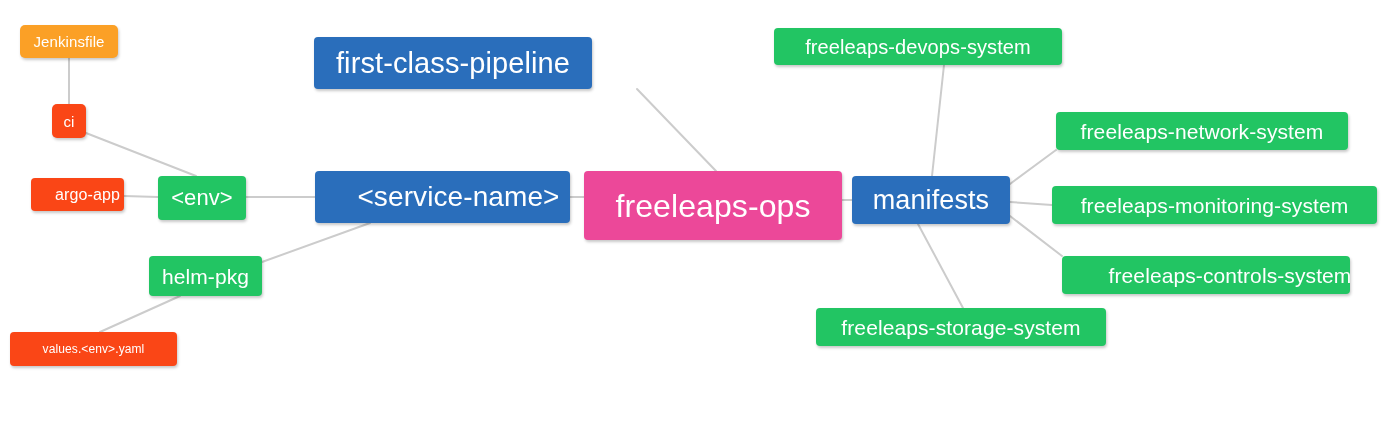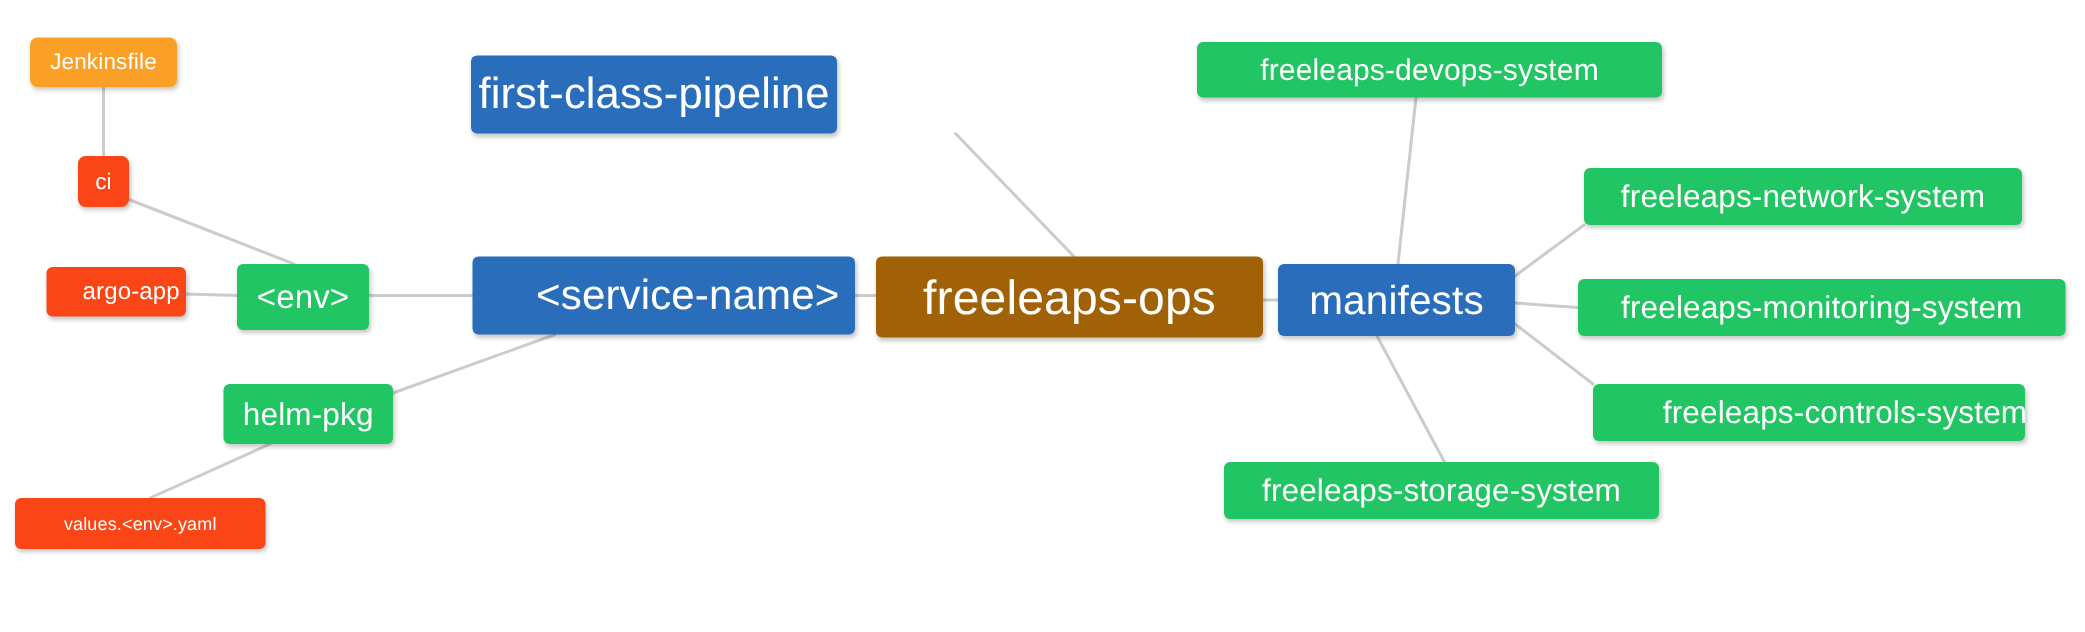--- a/index.html
+++ b/index.html
@@ -77,33 +77,33 @@
       </div>
       <div class="mm-node" style="left: 158px; top: 176px; width: 88px; height: 44px; background: rgb(34, 197, 99); font-size: 22px; border-radius: 4px;">
         <span class="mm-label">&lt;env&gt;</span>
       </div>
       <div class="mm-node" style="left: 149px; top: 256px; width: 113px; height: 40px; background: rgb(34, 197, 99); font-size: 21px; border-radius: 4px;">
         <span class="mm-label">helm-pkg</span>
       </div>
       <div class="mm-node" style="left: 10px; top: 332px; width: 167px; height: 34px; background: rgb(250, 70, 22); font-size: 12px; border-radius: 4px;">
         <span class="mm-label">values.&lt;env&gt;.yaml</span>
       </div>
-      <div class="mm-node" style="left: 314px; top: 37px; width: 244px; height: 52px; background: rgb(42, 110, 187); font-size: 29px; border-radius: 4px;">
+      <div class="mm-node" style="left: 314px; top: 37px; width: 278px; height: 52px; background: rgb(42, 110, 187); font-size: 29px; border-radius: 4px;">
         <span class="mm-label">first-class-pipeline</span>
       </div>
       <div class="mm-node" style="left: 315px; top: 171px; width: 255px; height: 52px; background: rgb(42, 110, 187); font-size: 28px; border-radius: 4px; padding-left: 32px;">
         <span class="mm-label">&lt;service-name&gt;</span>
       </div>
-      <div class="mm-node" style="left: 584px; top: 171px; width: 258px; height: 54px; background: #a16207; font-size: 32px; border-radius: 4px;">
+      <div class="mm-node" style="left: 584px; top: 171px; width: 258px; height: 69px; background: #ec4899; font-size: 32px; border-radius: 4px;">
         <span class="mm-label">freeleaps-ops</span>
       </div>
       <div class="mm-node" style="left: 852px; top: 176px; width: 158px; height: 48px; background: rgb(42, 110, 187); font-size: 27px; border-radius: 4px;">
         <span class="mm-label">manifests</span>
       </div>
-      <div class="mm-node" style="left: 798px; top: 28px; width: 310px; height: 37px; background: rgb(34, 197, 99); font-size: 20px; border-radius: 4px;">
+      <div class="mm-node" style="left: 774px; top: 28px; width: 288px; height: 37px; background: rgb(34, 197, 99); font-size: 20px; border-radius: 4px;">
         <span class="mm-label">freeleaps-devops-system</span>
       </div>
       <div class="mm-node" style="left: 1056px; top: 112px; width: 292px; height: 38px; background: rgb(34, 197, 99); font-size: 21px; border-radius: 4px;">
         <span class="mm-label">freeleaps-network-system</span>
       </div>
       <div class="mm-node" style="left: 1052px; top: 186px; width: 325px; height: 38px; background: rgb(34, 197, 99); font-size: 21px; border-radius: 4px; text-align: center;">
         <span class="mm-label">freeleaps-monitoring-system</span>
       </div>
       <div class="mm-node" style="left: 1062px; top: 256px; width: 288px; height: 38px; background: rgb(34, 197, 99); font-size: 21px; border-radius: 4px; padding-left: 48px;">
         <span class="mm-label">freeleaps-controls-system</span>

